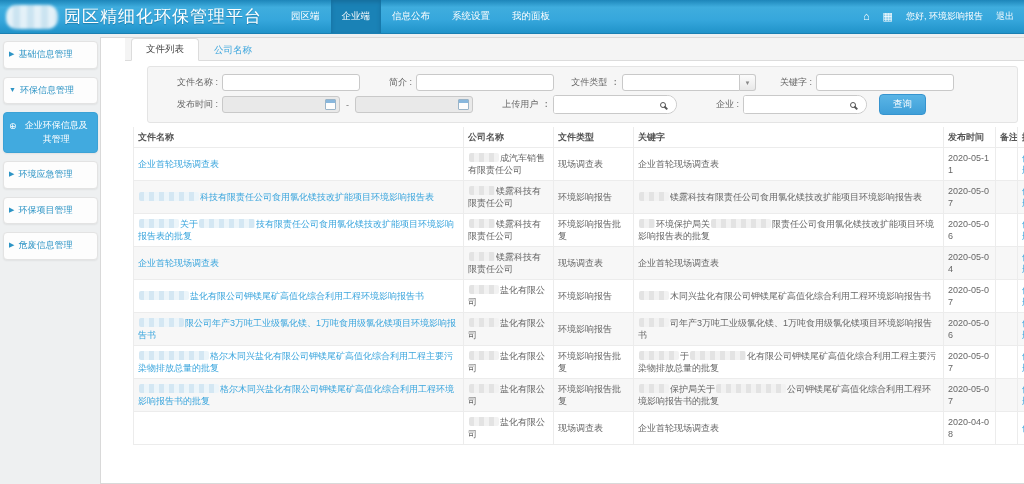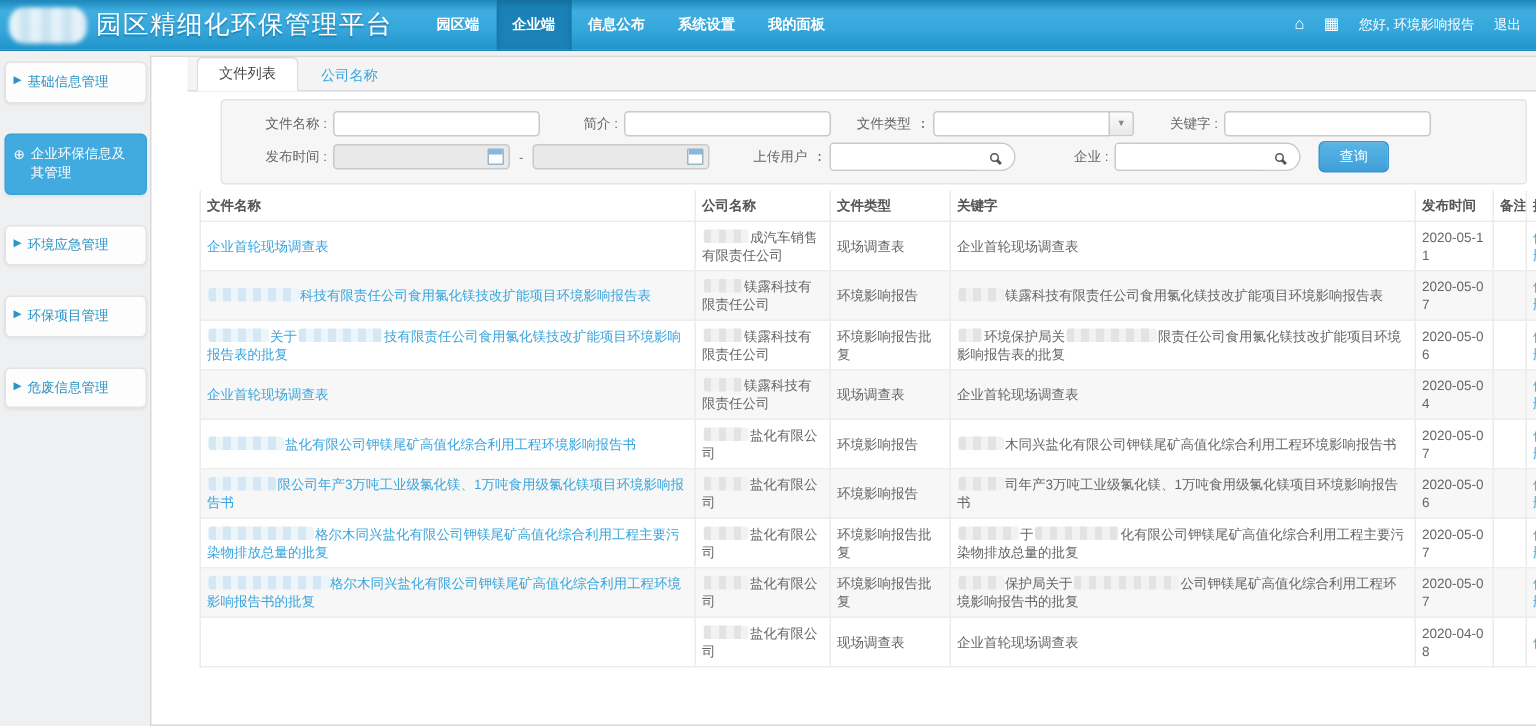--- a/index.html
+++ b/index.html
@@ -12,31 +12,31 @@
   .header{
     height:34px; display:flex; align-items:center;
     background:linear-gradient(180deg,#1d86ba 0%,#3fadde 22%,#36a7dc 60%,#2093c9 100%);
     border-bottom:1px solid #1a7fb2; position:relative; z-index:5;
   }
   .logo-redact{ width:52px; height:24px; margin-left:6px; border-radius:10px;
     background:repeating-linear-gradient(90deg,#f3f8fb 0 7px,#d8e9f3 7px 14px);
     filter:blur(1.5px); opacity:.92; }
   .title{ color:#fff; font-size:17px; font-weight:normal; letter-spacing:1px; margin-left:6px; white-space:nowrap;
     text-shadow:0 1px 1px rgba(0,60,90,.35); }
-  .topnav{ display:flex; height:100%; margin-left:18px;font-weight:bold; }
+  .topnav{ display:flex; height:100%; margin-left:18px; }
   .nav-item{ color:#fff; font-size:9.5px; padding:0 11px; display:flex; align-items:center; cursor:pointer; white-space:nowrap; }
   .nav-item.active{ background:#1a82b6; box-shadow:inset 0 2px 4px rgba(0,40,70,.25); }
   .header-right{ margin-left:auto; display:flex; align-items:center; gap:13px; padding-right:10px; color:#fff; }
   .hicon{ font-size:11px; cursor:pointer; line-height:1; }
   .greet,.logout{ font-size:9px; cursor:pointer; white-space:nowrap; }
   
   .sidebar{ position:absolute; left:3px; top:41px; width:95px; }
   .side-item{ background:#fdfdfd; border:1px solid #e3e3e3; border-radius:4px; color:#2d94c5;
-    padding:6px 5px; margin-bottom:20px; display:flex; gap:4px; align-items:flex-start;
-    box-shadow:0 1px 2px rgba(0,0,0,.06); cursor:pointer; line-height:1.5; }
+    padding:6px 5px; margin-bottom:8px; display:flex; gap:4px; align-items:flex-start;
+    box-shadow:0 1px 2px rgba(0,0,0,.06); cursor:pointer; line-height:1.5;text-align:center; }
   .side-item .arr{ font-size:7px; margin-top:1px; flex:0 0 auto; }
   .side-item.active{ background:#41aadf; border-color:#3ba2d6; color:#fff; }
   .side-item.active .arr{ color:#fff; font-size:9px; }
   .side-item .lbl{ word-break:break-all; }
   
   .main{ position:absolute; left:100px; top:37px; right:0; bottom:0; background:#fff;
     border:1px solid #d9d9d9; border-right:none; overflow:hidden;padding-left:24px; }
   .tabbar{ background:#f4f4f4; border-bottom:1px solid #dcdcdc; display:flex; align-items:flex-end; height:23px; padding:3px 6px 0 6px; }
   .tab{ font-size:9.5px; color:#3aa5dd; padding:4px 14px 4px 14px; cursor:pointer; border:1px solid transparent;
     border-bottom:none; border-radius:4px 4px 0 0; margin-bottom:-1px; }
@@ -95,20 +95,24 @@
     <span class="greet">您好, 环境影响报告</span>
     <span class="logout">退出</span>
   </div>
 </div>
 
 <aside class="sidebar">
     <div class="side-item">
       <span class="arr">▶</span>
       <span class="lbl">基础信息管理</span>
     </div>
+    <div class="side-item">
+      <span class="arr">▼</span>
+      <span class="lbl">环保信息管理</span>
+    </div>
     <div class="side-item active">
       <span class="arr">⊕</span>
       <span class="lbl">企业环保信息及其管理</span>
     </div>
     <div class="side-item">
       <span class="arr">▶</span>
       <span class="lbl">环境应急管理</span>
     </div>
     <div class="side-item">
       <span class="arr">▶</span>

